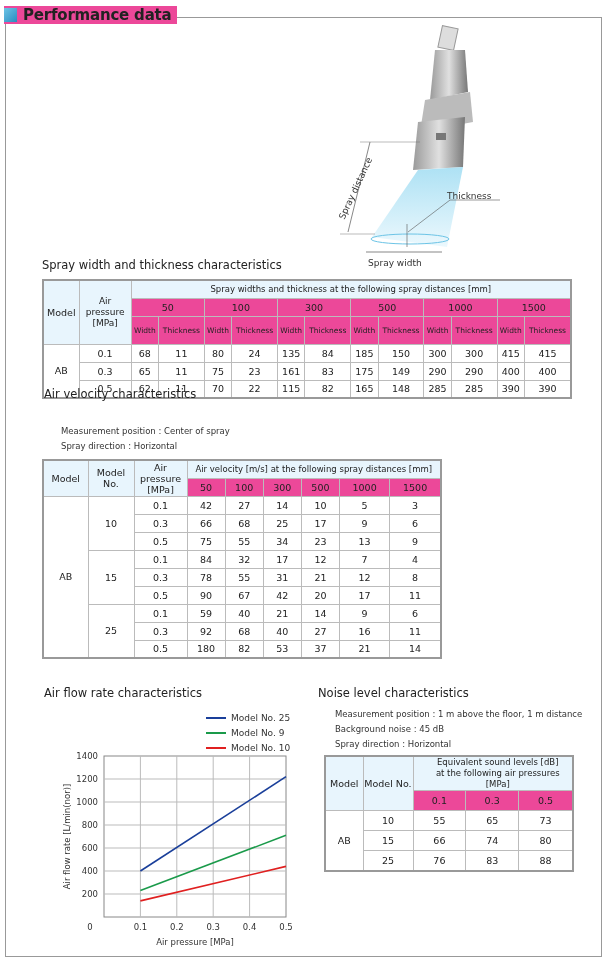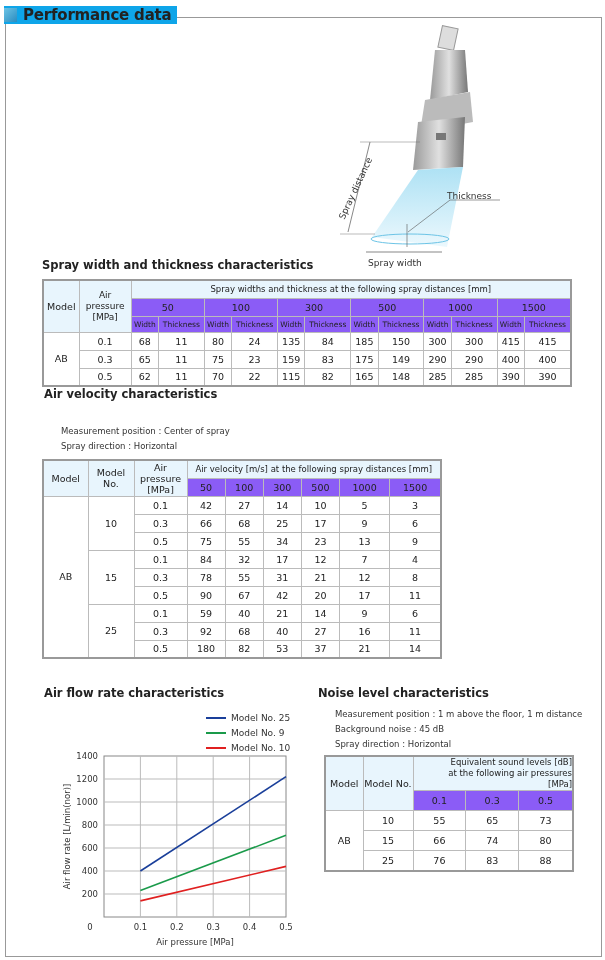--- a/index.html
+++ b/index.html
@@ -1,28 +1,28 @@
 <!DOCTYPE html>
 <html><head>
 <meta charset="utf-8">
 <style>
   * { box-sizing: border-box; margin: 0; padding: 0; }
   body { width: 605px; height: 960px; background: #fff; font-family: "DejaVu Sans", sans-serif; color: #222; position: relative; overflow: hidden; }
   .frame { position: absolute; left: 5px; top: 17px; width: 597px; height: 940px; border: 1px solid #999; border-top: none; }
   .frame-top { position: absolute; left: 172px; top: 17px; width: 430px; height: 1px; background: #999; }
-  .title-wrap { position: absolute; left: 4px; top: 6px; display: flex; align-items: center; background: #0ea5e9; padding-right: 6px; }
+  .title-wrap { position: absolute; left: 4px; top: 6px; display: flex; align-items: center; background: #ec4899; padding-right: 6px; }
   .title-sq { width: 13px; height: 14px; background: linear-gradient(135deg,#6cc4e6,#2a8cc0); margin-right: 6px; }
   .title { font-size: 15px; font-weight: bold; color: #222; letter-spacing: -0.2px; }
-  h3 { position: absolute; font-size: 11.5px; font-weight: bold; color: #222; }
+  h3 { position: absolute; font-size: 11.5px; font-weight: normal; color: #222; }
   .note { position: absolute; font-size: 8.5px; color: #333; padding-left: 9px; }
   table { position: absolute; border-collapse: collapse; font-size: 9.5px; color: #222; }
   td, th { border: 1px solid #bbb; text-align: center; font-weight: normal; }
   table.t { border: 2px solid #999; }
   .hb { background: #e8f5fd; }
-  .hg { background: #8b5cf6; }
+  .hg { background: #ec4899; }
   .small { font-size: 7.5px; }
   .chart { position: absolute; left: 58px; top: 750px; }
   .legend { position: absolute; left: 206px; top: 710px; font-size: 9px; color: #333; }
   .legend div { display: flex; align-items: center; height: 15px; }
   .legend span.ln { display: inline-block; width: 20px; height: 2px; margin-right: 5px; }
 </style>
 </head>
 <body>
 
 <div class="frame"></div>
@@ -72,21 +72,21 @@
     <td class="hb" colspan="12" style="font-size:8.5px">Spray widths and thickness at the following spray distances [mm]</td>
   </tr>
   <tr class="hg" style="height:18px" id="sw-dist">
         <td colspan="2">50</td>
         <td colspan="2">100</td>
         <td colspan="2">300</td>
         <td colspan="2">500</td>
         <td colspan="2">1000</td>
         <td colspan="2">1500</td>
       </tr>
-  <tr class="hg small" style="height:16px" id="sw-sub">
+  <tr class="hg small" style="height:28px" id="sw-sub">
         <td>Width</td>
         <td>Thickness</td>
         <td>Width</td>
         <td>Thickness</td>
         <td>Width</td>
         <td>Thickness</td>
         <td>Width</td>
         <td>Thickness</td>
         <td>Width</td>
         <td>Thickness</td>
@@ -110,21 +110,21 @@
         <td>300</td>
         <td>415</td>
         <td>415</td>
       </tr>
       <tr style="height: 18px;">
         <td>0.3</td>
         <td>65</td>
         <td>11</td>
         <td>75</td>
         <td>23</td>
-        <td>159</td>
+        <td>161</td>
         <td>83</td>
         <td>175</td>
         <td>149</td>
         <td>290</td>
         <td>290</td>
         <td>400</td>
         <td>400</td>
       </tr>
       <tr style="height: 18px;">
         <td>0.5</td>
@@ -302,21 +302,21 @@
 
 <h3 style="left:318px;top:686px">Noise level characteristics</h3>
 <div class="note" style="left:326px;top:709px">Measurement position : 1 m above the floor, 1 m distance</div>
 <div class="note" style="left:326px;top:724px">Background noise : 45 dB</div>
 <div class="note" style="left:326px;top:739px">Spray direction : Horizontal</div>
 <table class="t" style="left:324px;top:755px;width:250px">
   <tbody>
       <tr style="height:32px">
     <td class="hb" rowspan="2" style="width:38px">Model</td>
     <td class="hb" rowspan="2" style="width:50px">Model No.</td>
-    <td class="hb" colspan="3" style="font-size:8.5px;text-align:right;padding-left:10px;line-height:11px"><span>Equivalent sound levels [dB]</span><br><span>at the following air pressures [MPa]</span></td>
+    <td class="hb" colspan="3" style="font-size:8.5px;text-align:center;padding-left:10px;line-height:11px"><span>Equivalent sound levels [dB]</span><br><span>at the following air pressures [MPa]</span></td>
   </tr>
   <tr class="hg" style="height:20px" id="nz-press">
         <td>0.1</td>
         <td>0.3</td>
         <td>0.5</td>
       </tr>
   </tbody>
     <tbody id="nz-body">
       <tr style="height: 20px;">
         <td rowspan="3">AB</td>

